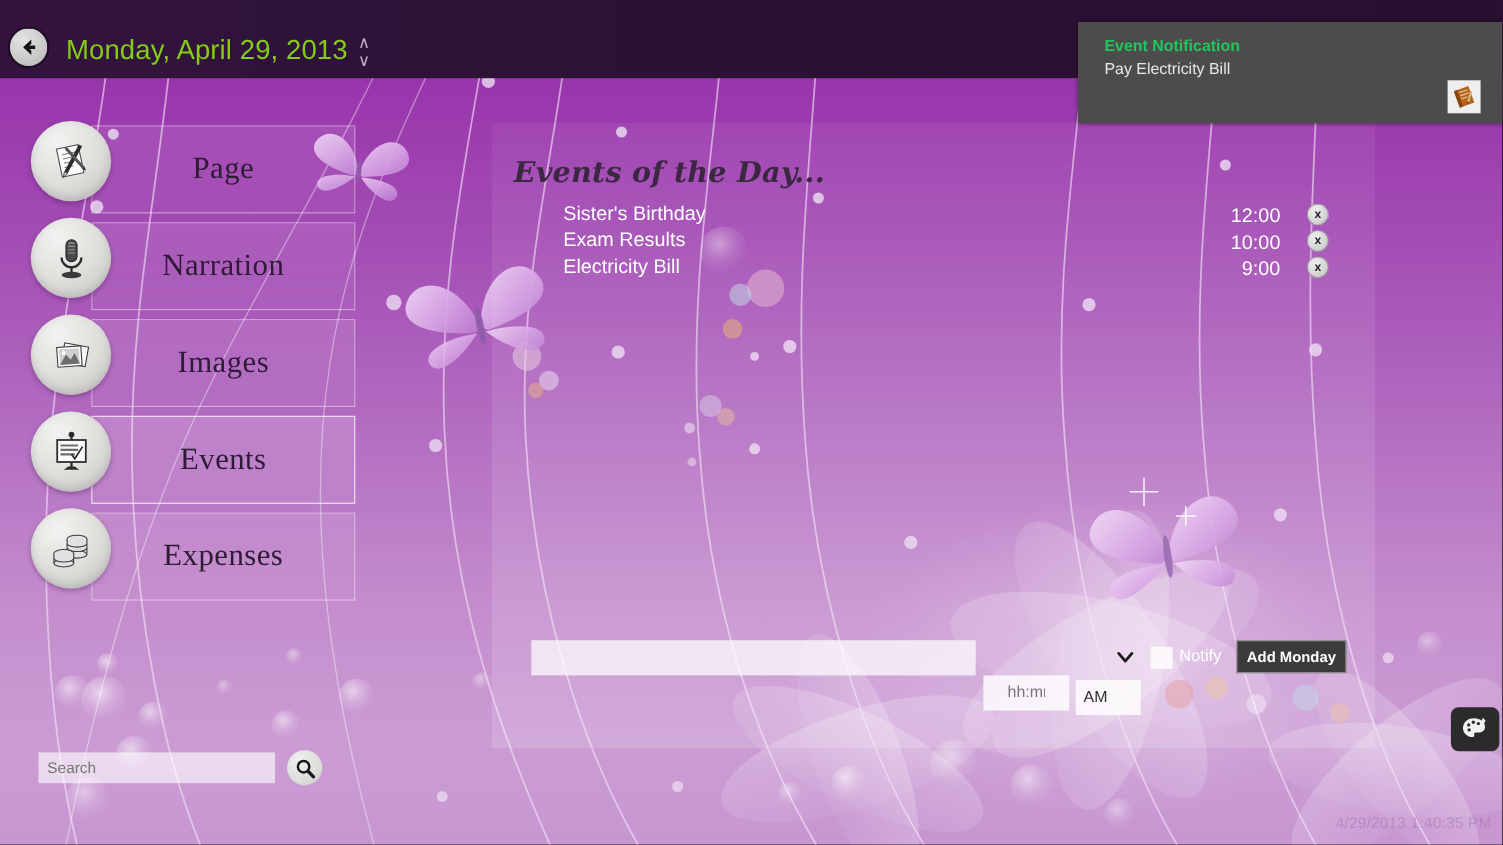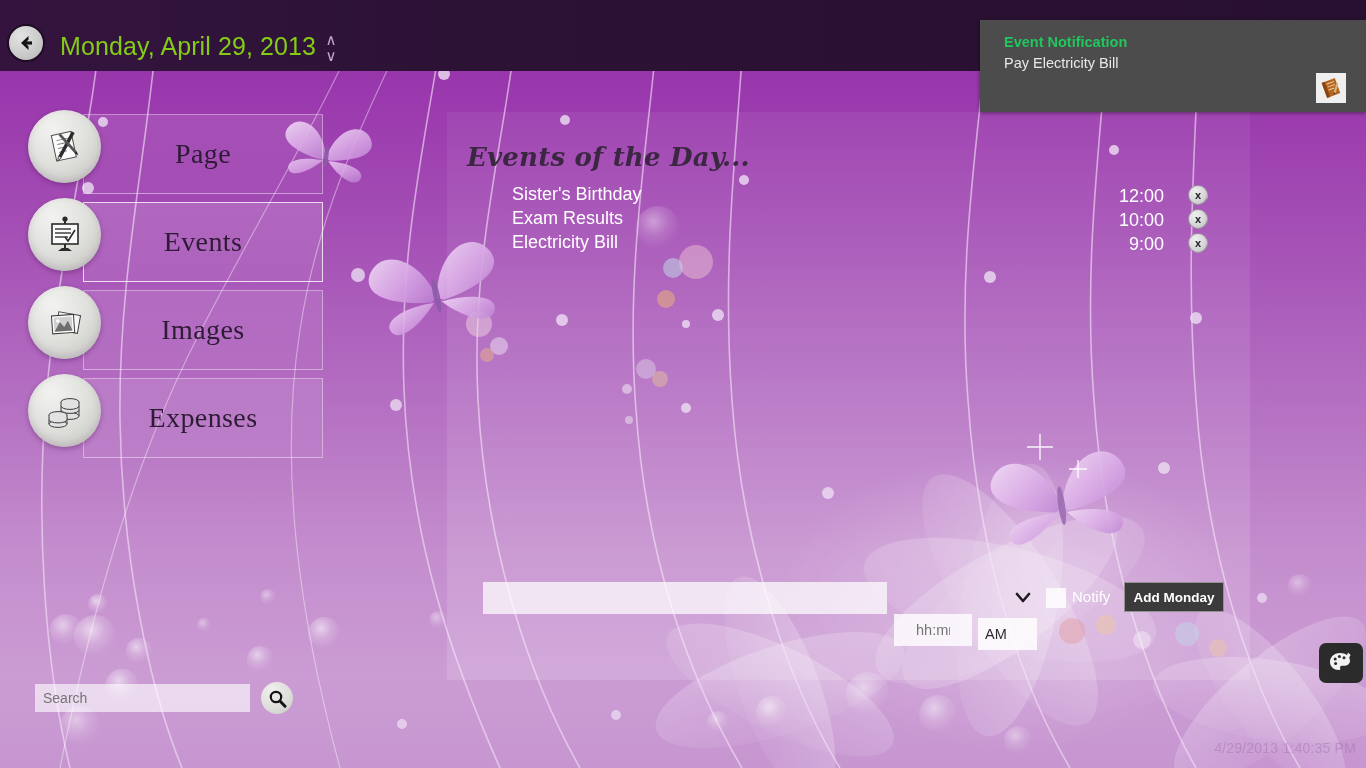--- a/index.html
+++ b/index.html
@@ -455,53 +455,67 @@
             <path d="M21.5 34 L24.9 34 L23.2 39 Z" fill="#d8d8d8" stroke="#2b2b2b" stroke-width="0.7"></path>
           </g>
           <g transform="rotate(-42 23 23)">
             <rect x="26" y="10" width="2.8" height="24" fill="#555"></rect>
             <path d="M26 34 L28.8 34 L27.4 38 Z" fill="#222"></path>
           </g>
         </svg>
       </div>
     </div>
 
-
-    <div class="side-item active">
+    <div class="side-item">
       <div class="side-plate">
-        <span class="side-label">Events</span>
+        <span class="side-label">Narration</span>
       </div>
       <div class="side-icon">
         <svg width="46" height="46" viewBox="0 0 46 46">
-          <circle cx="23" cy="7" r="2.6" fill="#2b2b2b"></circle>
-          <rect x="22" y="9" width="2" height="4" fill="#2b2b2b"></rect>
-          <rect x="10" y="12" width="26" height="20" fill="#fafafa" stroke="#2b2b2b" stroke-width="1.6"></rect>
-          <path d="M13 17 H29 M13 21 H29 M13 25 H26" stroke="#6e6e6e" stroke-width="2"></path>
-          <path d="M23 25 L26 29 L33 18" stroke="#2b2b2b" stroke-width="1.6" fill="none"></path>
-          <rect x="22" y="32" width="2" height="5" fill="#2b2b2b"></rect>
-          <path d="M16 39 L30 39 L26 36 L20 36 Z" fill="#2b2b2b"></path>
+          <rect x="18" y="6" width="10" height="20" rx="5" fill="#4a4a4a" stroke="#1f1f1f" stroke-width="1"></rect>
+          <path d="M20 9 H26 M20 12 H26 M20 15 H26 M20 18 H26" stroke="#9a9a9a" stroke-width="1"></path>
+          <path d="M14 22 a9 9 0 0 0 18 0" fill="none" stroke="#2b2b2b" stroke-width="2"></path>
+          <rect x="22" y="30" width="2" height="6" fill="#2b2b2b"></rect>
+          <ellipse cx="23" cy="38" rx="9" ry="3" fill="#3b3b3b"></ellipse>
         </svg>
       </div>
     </div>
 
     <div class="side-item">
       <div class="side-plate">
         <span class="side-label">Images</span>
       </div>
       <div class="side-icon">
         <svg width="46" height="46" viewBox="0 0 46 46">
           <g transform="rotate(10 23 23)">
             <rect x="15" y="13" width="22" height="18" fill="#f6f6f6" stroke="#3d3d3d" stroke-width="1"></rect>
           </g>
           <g transform="rotate(-4 23 23)">
             <rect x="10" y="15" width="22" height="18" fill="#fcfcfc" stroke="#3d3d3d" stroke-width="1"></rect>
             <rect x="12" y="17" width="18" height="14" fill="#cfcfcf"></rect>
             <path d="M12 31 L18 22 L22 27 L26 21 L30 31 Z" fill="#6e6e6e"></path>
             <circle cx="16" cy="20.5" r="1.8" fill="#ffffff"></circle>
           </g>
+        </svg>
+      </div>
+    </div>
+
+    <div class="side-item active">
+      <div class="side-plate">
+        <span class="side-label">Events</span>
+      </div>
+      <div class="side-icon">
+        <svg width="46" height="46" viewBox="0 0 46 46">
+          <circle cx="23" cy="7" r="2.6" fill="#2b2b2b"></circle>
+          <rect x="22" y="9" width="2" height="4" fill="#2b2b2b"></rect>
+          <rect x="10" y="12" width="26" height="20" fill="#fafafa" stroke="#2b2b2b" stroke-width="1.6"></rect>
+          <path d="M13 17 H29 M13 21 H29 M13 25 H26" stroke="#6e6e6e" stroke-width="2"></path>
+          <path d="M23 25 L26 29 L33 18" stroke="#2b2b2b" stroke-width="1.6" fill="none"></path>
+          <rect x="22" y="32" width="2" height="5" fill="#2b2b2b"></rect>
+          <path d="M16 39 L30 39 L26 36 L20 36 Z" fill="#2b2b2b"></path>
         </svg>
       </div>
     </div>
 
     <div class="side-item">
       <div class="side-plate">
         <span class="side-label">Expenses</span>
       </div>
       <div class="side-icon">
         <svg width="46" height="46" viewBox="0 0 46 46">

